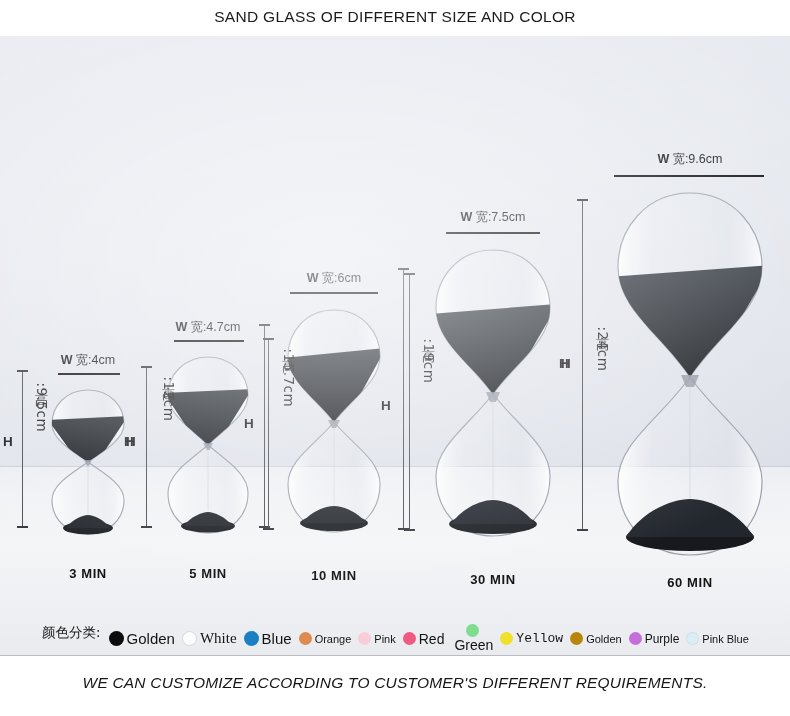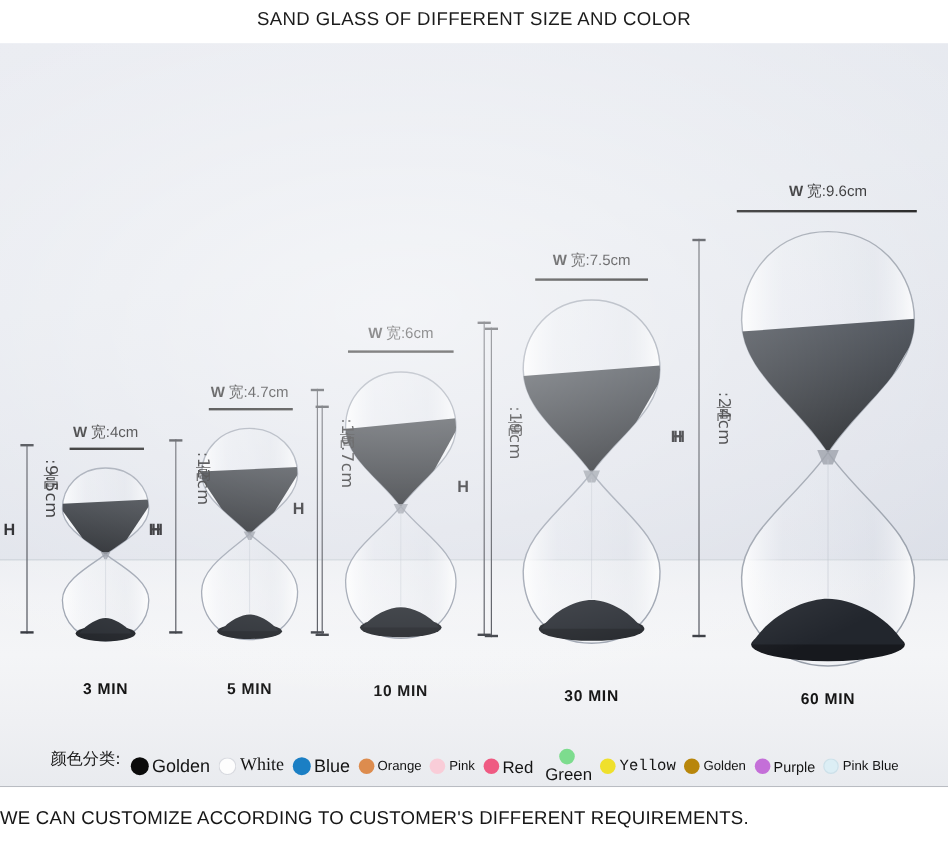--- a/index.html
+++ b/index.html
@@ -95,22 +95,22 @@
   .sw-label{color:#141414;white-space:nowrap;}
 
   
   .divider{
     position:absolute;left:0;top:655px;width:790px;height:1px;background:#b9bcc2;
   }
   .caption-band{
     position:absolute;left:0;top:656px;width:790px;height:60px;background:#fff;
   }
   .caption{
-    position:absolute;left:0;top:18px;width:790px;text-align:left;
-    font-size:15.5px;color:#161616;letter-spacing:.2px;
+    position:absolute;left:0;top:18px;width:790px;text-align:center;
+    font-size:15.5px;color:#161616;letter-spacing:.2px;font-style:italic;
   }
 </style>
 </head>
 <body>
 
 <div class="page">
 
   <div class="title-band">
     <div class="title">SAND GLASS OF DIFFERENT SIZE AND COLOR</div>
   </div>

